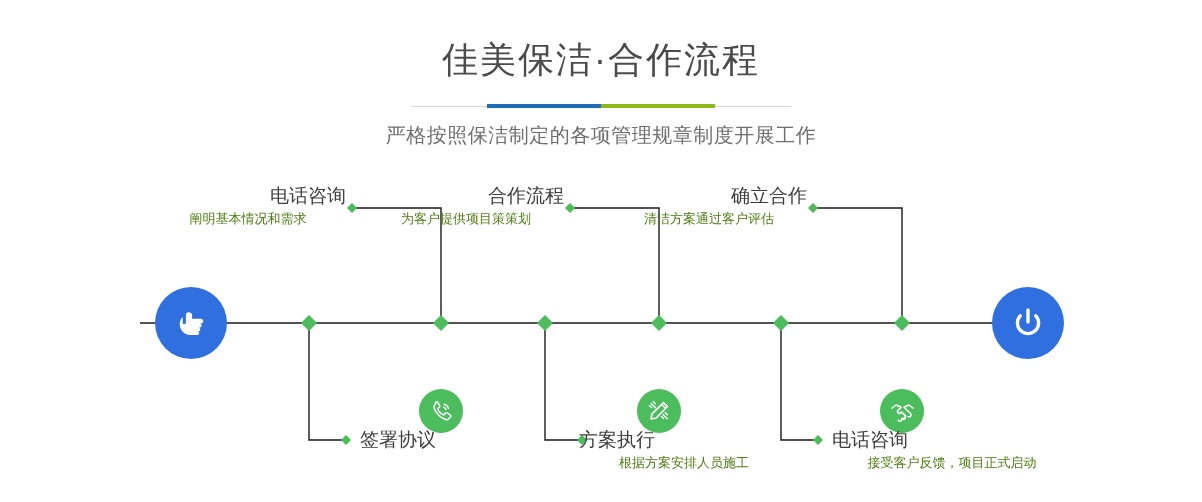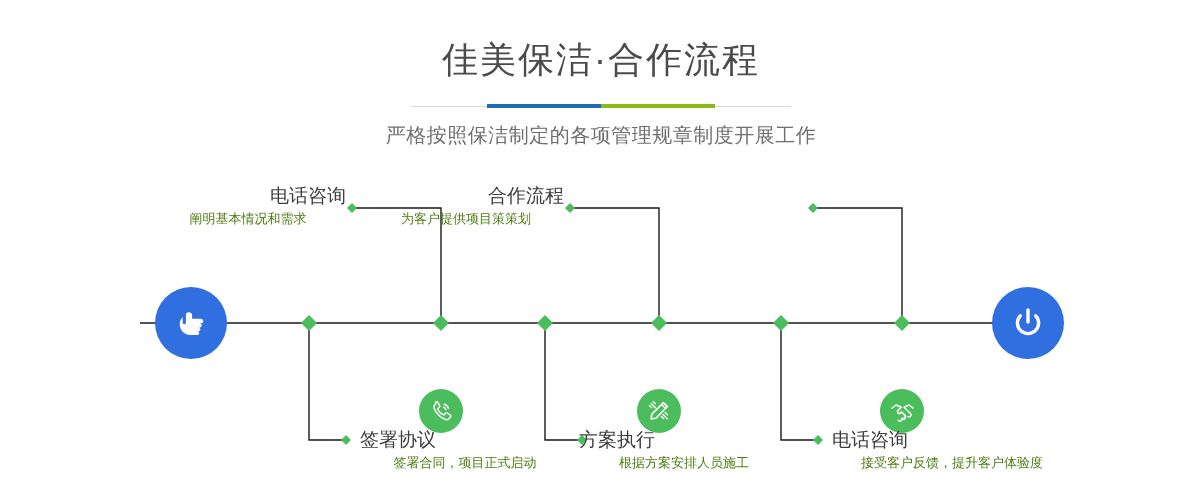--- a/index.html
+++ b/index.html
@@ -157,30 +157,33 @@
     <div class="label-block above" style="left:150px;top:36px;width:196px;">
       <div class="ttl">电话咨询</div>
       <div class="desc">阐明基本情况和需求</div>
     </div>
 
     <div class="label-block above" style="left:368px;top:36px;width:196px;">
       <div class="ttl">合作流程</div>
       <div class="desc">为客户提供项目策策划</div>
     </div>
 
+    <div class="label-block above" style="left:611px;top:36px;width:196px;">
+      <div class="ttl">确立合作</div>
+      <div class="desc">清洁方案通过客户评估</div>
+    </div>
 
     <div class="label-block below" style="left:360px;top:280px;width:210px;">
       <div class="ttl">签署协议</div>
-      <div class="desc">签署合同，项目正式启动</div>
     </div>
 
     <div class="label-block below" style="left:579px;top:280px;width:210px;">
       <div class="ttl">方案执行</div>
       <div class="desc">根据方案安排人员施工</div>
     </div>
 
     <div class="label-block below" style="left:832px;top:280px;width:240px;">
       <div class="ttl">电话咨询</div>
-      <div class="desc">接受客户反馈，提升客户体验度</div>
+      <div class="desc">接受客户反馈，项目正式启动</div>
     </div>
 
   </div>
 </div>
 
 </body></html>

